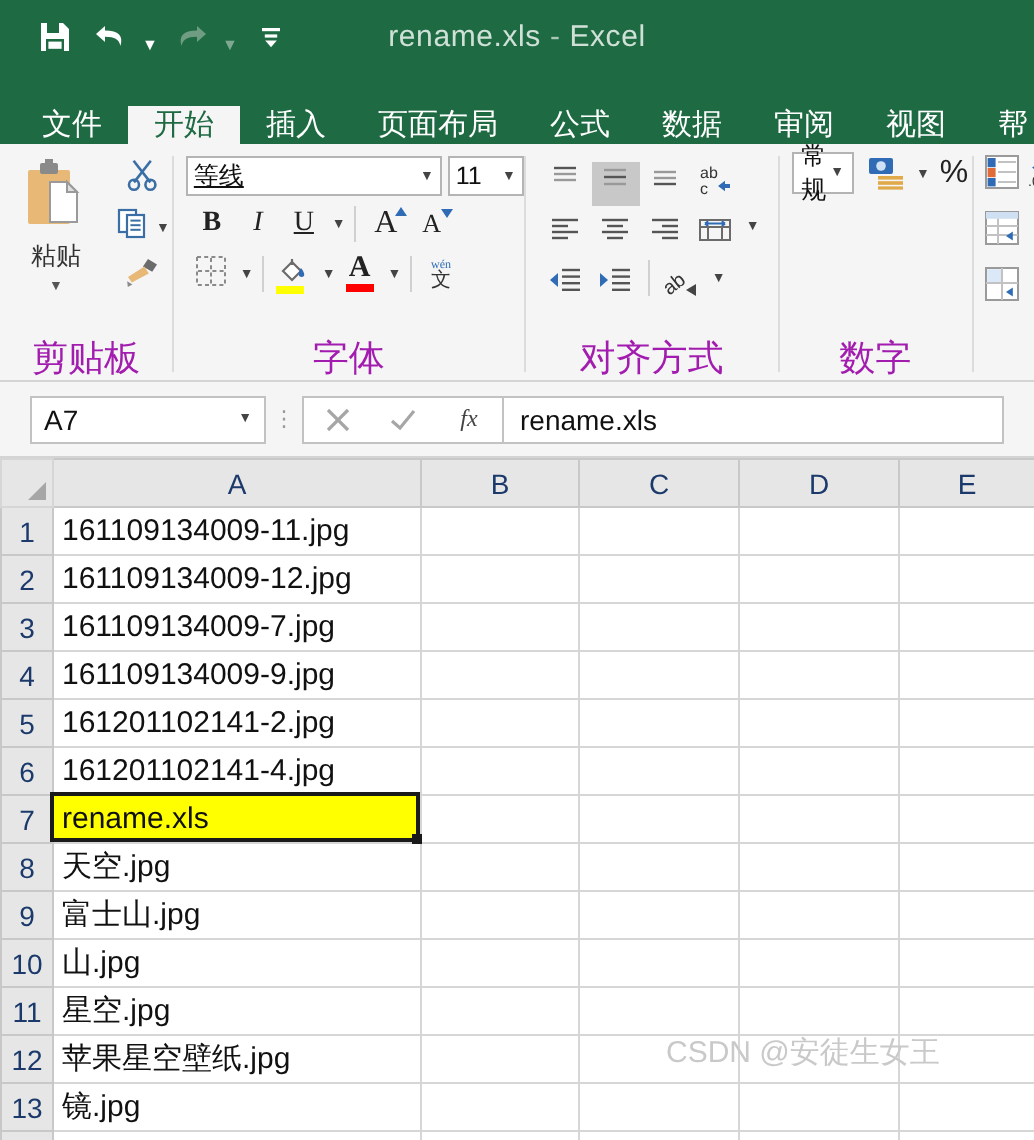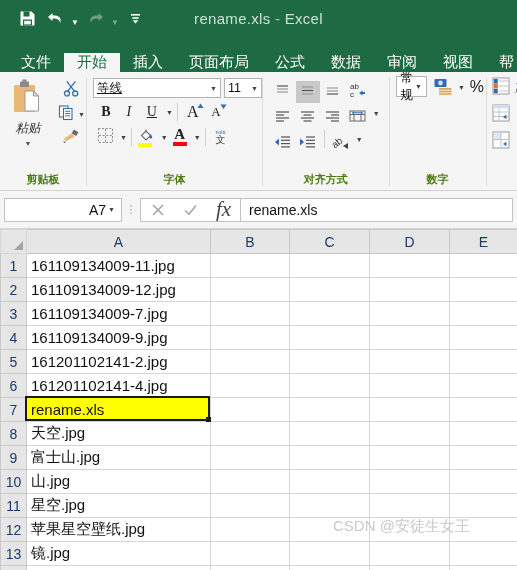--- a/index.html
+++ b/index.html
@@ -43,27 +43,27 @@
 
   
   .ribbon{
     height:118px;background:#f5f5f5;border-bottom:1px solid #d4d4d4;
     display:flex;position:relative;overflow:hidden;
   }
   .group{position:relative;display:flex;flex-direction:column;height:118px;}
   .group-body{flex:1;display:flex;align-items:flex-start;padding-top:4px;}
   .group-label{
     height:22px;display:flex;align-items:center;justify-content:center;
-    font-size:11px;color:#4d7c0f;position:relative;font-weight:bold;
+    font-size:18px;color:#a21caf;position:relative;
   }
   .group-sep{width:1px;background:#dcdcdc;margin:6px 0 4px 0;}
 
   
   .g-clip{width:88px;}
-  .paste-col{width:56px;display:flex;flex-direction:column;align-items:center;padding-top:2px;font-style:italic;}
+  .paste-col{width:56px;display:flex;flex-direction:column;align-items:center;padding-top:2px;}
   .paste-icon{width:40px;height:44px;position:relative;}
   .paste-label{font-size:12.5px;color:#333;margin-top:-2px;}
   .paste-arrow{font-size:7px;color:#555;line-height:7px;margin-top:3px;}
   .clip-col{width:30px;display:flex;flex-direction:column;align-items:center;gap:2px;padding-top:3px;}
   .mini-row{display:flex;align-items:center;height:22px;}
 
   
   .g-font{width:176px;}
   .font-row1{display:flex;align-items:center;padding:2px 0 0 6px;gap:3px;}
   .fontname-box{
@@ -84,55 +84,55 @@
     font-size:14px;color:#222;
   }
   .fbtn.serif{font-family:"Liberation Serif","DejaVu Serif",serif;}
   .vsep{width:1px;height:18px;background:#d0d0d0;margin:0 3px;}
   .swatch{width:14px;height:4px;display:block;margin-top:-2px;}
 
   
   .g-align{width:140px;}
   .al-row{display:flex;align-items:center;padding-left:8px;gap:1px;height:26px;}
   .abtn{
-    width:24px;height:22px;display:flex;align-items:center;justify-content:center;margin-top:10px;
+    width:24px;height:22px;display:flex;align-items:flex-start;justify-content:center;margin-top:10px;
   }
   .abtn.sel{background:#c8c8c8;}
 
   
   .g-num{width:96px;}
   .numfmt-box{
     width:84px;height:21px;background:#fff;border:1px solid #b4b4b4;
     display:flex;align-items:center;padding:0 4px;box-sizing:border-box;margin:2px 0 0 6px;
   }
   .numfmt-box .txt{font-size:12.5px;color:#111;flex:1;}
   .num-row{display:flex;align-items:center;padding-left:6px;gap:2px;height:26px;}
   .nbtn{height:22px;display:flex;align-items:center;justify-content:center;color:#222;font-size:14px;}
 
   
   .g-styles{width:34px;}
   .styles-col{display:flex;flex-direction:column;gap:3px;padding:4px 0 0 5px;}
 
   
   .fbar{
     height:38px;background:#f5f5f5;display:flex;align-items:center;
-    padding:0 4px;border-bottom:1px solid #d4d4d4;box-sizing:border-box;text-align:right;
+    padding:0 15px;border-bottom:1px solid #d4d4d4;box-sizing:border-box;
   }
   .namebox{
     width:118px;height:24px;background:#fff;border:1px solid #c2c2c2;
     display:flex;align-items:center;padding:0 6px;box-sizing:border-box;
   }
   .namebox .txt{font-size:14px;color:#111;flex:1;}
   .dots{width:18px;display:flex;align-items:center;justify-content:center;color:#9a9a9a;font-size:11px;letter-spacing:0;}
   .fbtns{
     height:24px;display:flex;align-items:center;background:#fff;
     border:1px solid #c2c2c2;border-right:none;box-sizing:border-box;
   }
   .fbtns > div{width:33px;height:22px;display:flex;align-items:center;justify-content:center;color:#a6a6a6;}
-  .fxglyph{font-family:"Liberation Serif","DejaVu Serif",serif;font-style:italic;font-size:21px;color:#444;}
+  .fxglyph{font-family:"Liberation Serif","DejaVu Serif",serif;font-style:italic;font-size:12px;color:#444;}
   .finput{
     flex:1;height:24px;background:#fff;border:1px solid #c2c2c2;
     display:flex;align-items:center;padding-left:8px;box-sizing:border-box;
   }
   .finput .txt{font-size:14px;color:#111;}
 
   
   .gridwrap{position:relative;width:517px;height:var(--gridh);background:#fff;}
   .grid{border-collapse:collapse;table-layout:fixed;width:517px;}
   .grid td,.grid th{

